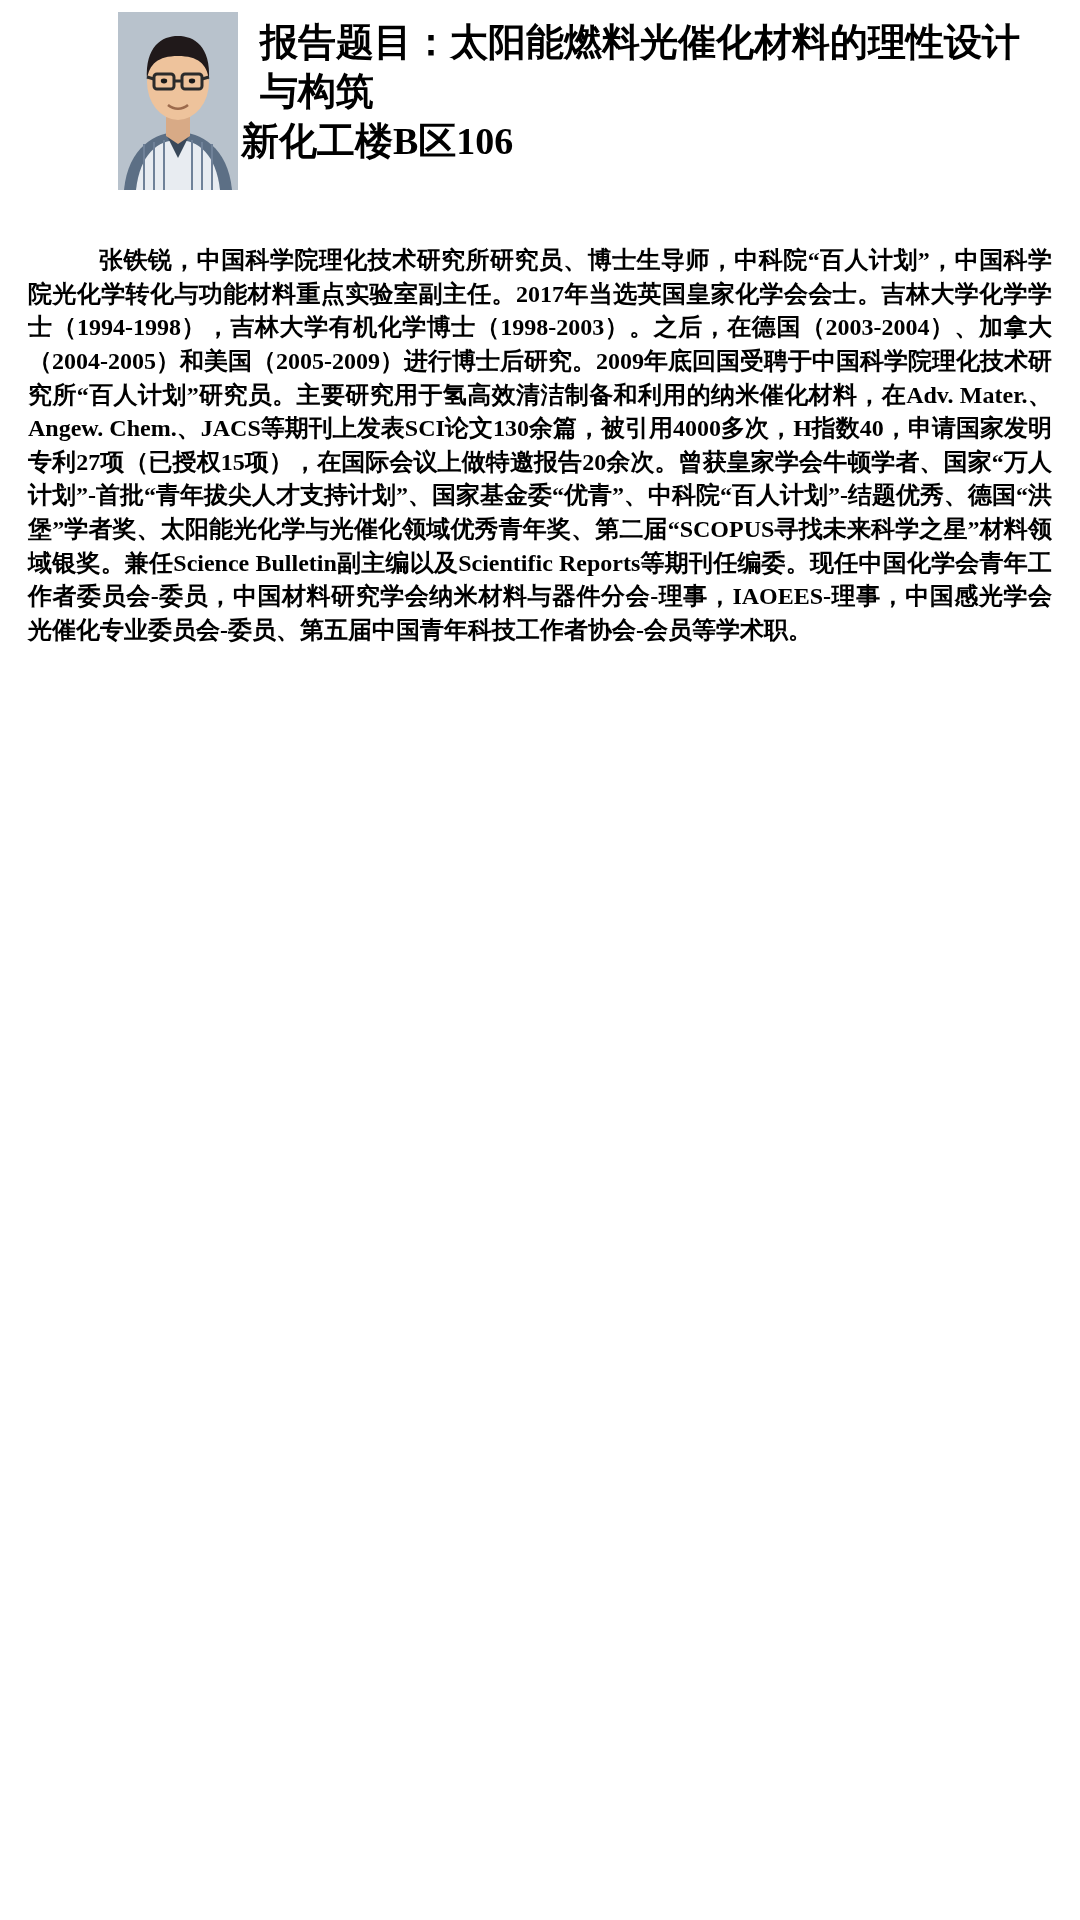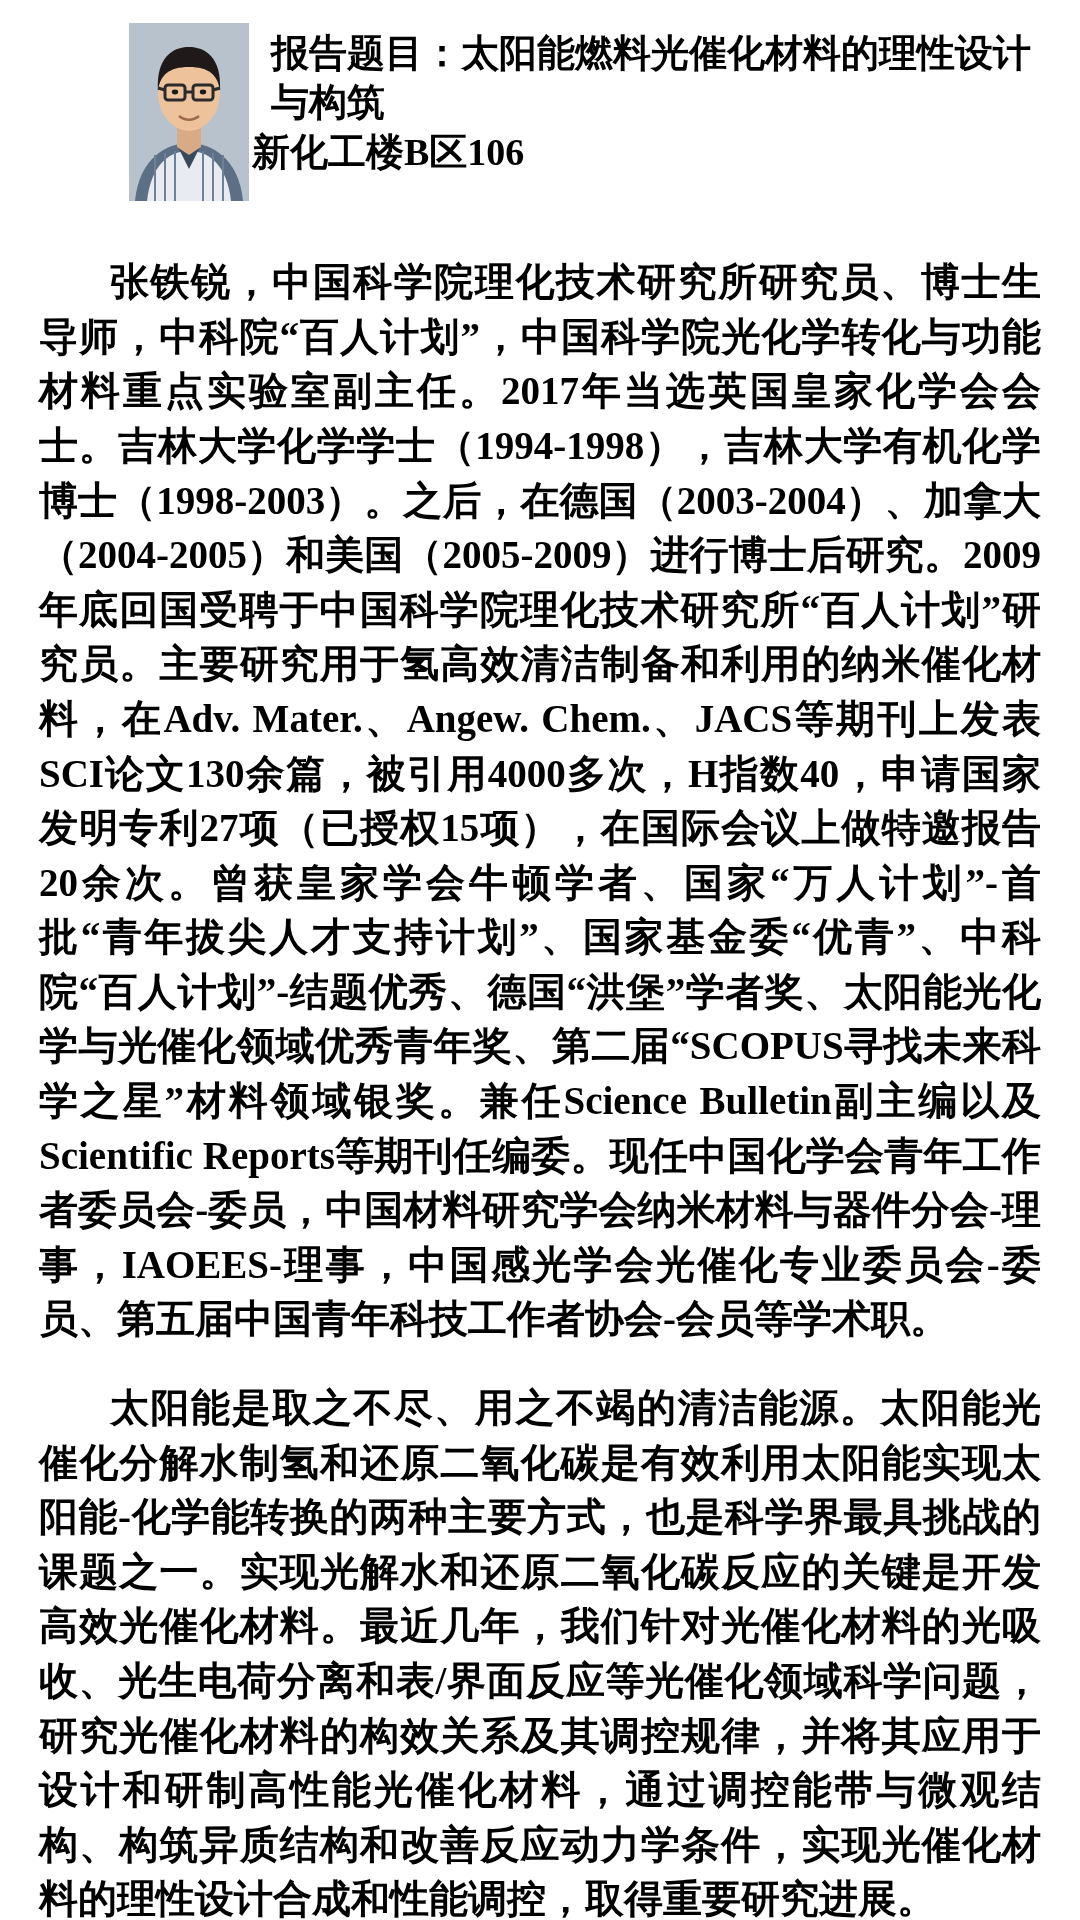--- a/index.html
+++ b/index.html
@@ -12,21 +12,21 @@
     height: 1920px;
     font-family: "Liberation Serif", "DejaVu Serif", serif;
     color: #000000;
     overflow: hidden;
   }
   .page {
     position: relative;
     width: 1080px;
     height: 1438px;
     box-sizing: border-box;
-    padding: 11px;
+    padding: 0;
   }
 
   
   .header {
     position: relative;
     padding: 10px 30px 0 30px;
     box-sizing: border-box;
   }
   .photo {
     position: absolute;
@@ -65,21 +65,21 @@
     margin-top: 0px;
   }
 
   
   .body-wrap {
     padding: 0 28px 0 28px;
     margin-top: 78px;
   }
   .para {
     font-weight: bold;
-    font-size: 39px;
+    font-size: 24px;
     line-height: 1.40;
     text-indent: 71px;
     text-align: justify;
     text-justify: inter-ideograph;
     margin: 0 0 34px 0;
     word-break: break-word;
   }
   .para:last-child { margin-bottom: 0; }
 </style>
 </head>
@@ -130,16 +130,15 @@
 
     <div class="header-text">
       <div class="title-line">报告题目：太阳能燃料光催化材料的理性设计与构筑</div>
       <div class="place-line">地点：新化工楼B区106</div>
     </div>
 
   </div>
 
   <div class="body-wrap">
     <p class="para">张铁锐，中国科学院理化技术研究所研究员、博士生导师，中科院“百人计划”，中国科学院光化学转化与功能材料重点实验室副主任。2017年当选英国皇家化学会会士。吉林大学化学学士（1994-1998），吉林大学有机化学博士（1998-2003）。之后，在德国（2003-2004）、加拿大（2004-2005）和美国（2005-2009）进行博士后研究。2009年底回国受聘于中国科学院理化技术研究所“百人计划”研究员。主要研究用于氢高效清洁制备和利用的纳米催化材料，在Adv. Mater.、Angew. Chem.、JACS等期刊上发表SCI论文130余篇，被引用4000多次，H指数40，申请国家发明专利27项（已授权15项），在国际会议上做特邀报告20余次。曾获皇家学会牛顿学者、国家“万人计划”-首批“青年拔尖人才支持计划”、国家基金委“优青”、中科院“百人计划”-结题优秀、德国“洪堡”学者奖、太阳能光化学与光催化领域优秀青年奖、第二届“SCOPUS寻找未来科学之星”材料领域银奖。兼任Science Bulletin副主编以及Scientific Reports等期刊任编委。现任中国化学会青年工作者委员会-委员，中国材料研究学会纳米材料与器件分会-理事，IAOEES-理事，中国感光学会光催化专业委员会-委员、第五届中国青年科技工作者协会-会员等学术职。</p>
-    <p class="para">太阳能是取之不尽、用之不竭的清洁能源。太阳能光催化分解水制氢和还原二氧化碳是有效利用太阳能实现太阳能-化学能转换的两种主要方式，也是科学界最具挑战的课题之一。实现光解水和还原二氧化碳反应的关键是开发高效光催化材料。最近几年，我们针对光催化材料的光吸收、光生电荷分离和表/界面反应等光催化领域科学问题，研究光催化材料的构效关系及其调控规律，并将其应用于设计和研制高性能光催化材料，通过调控能带与微观结构、构筑异质结构和改善反应动力学条件，实现光催化材料的理性设计合成和性能调控，取得重要研究进展。</p>
   </div>
 
 </div>
 
 </body></html>

